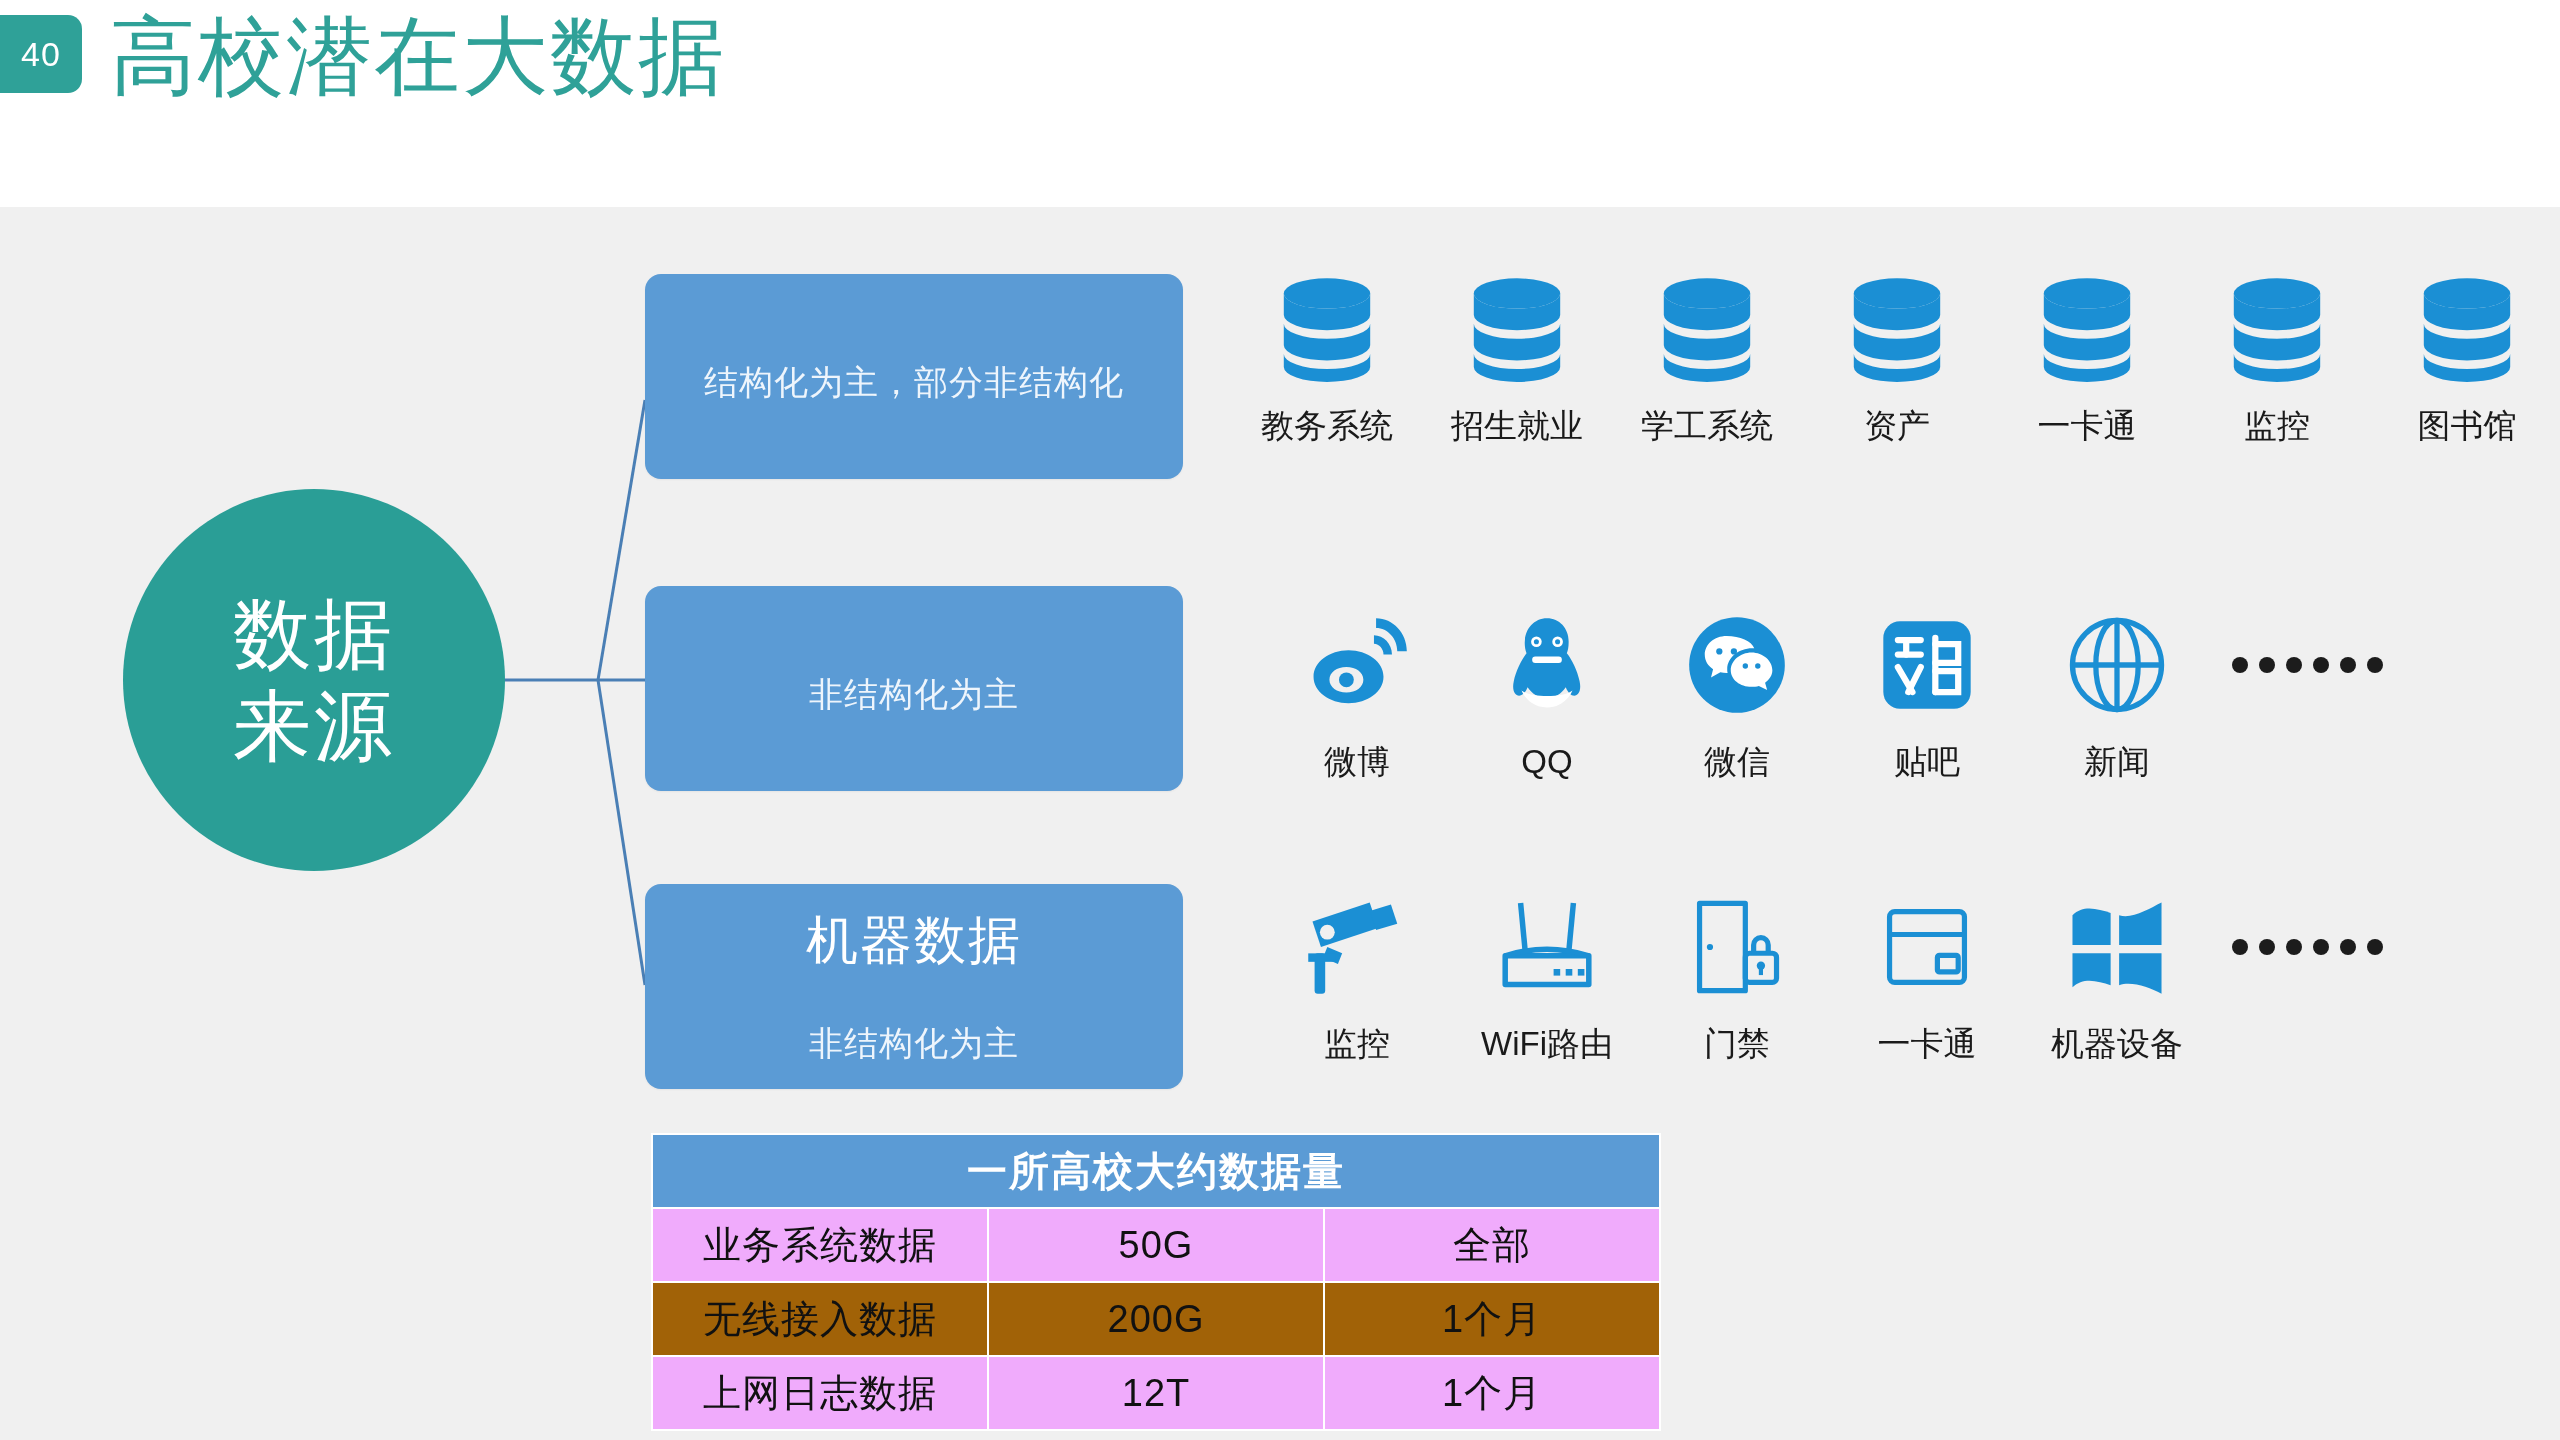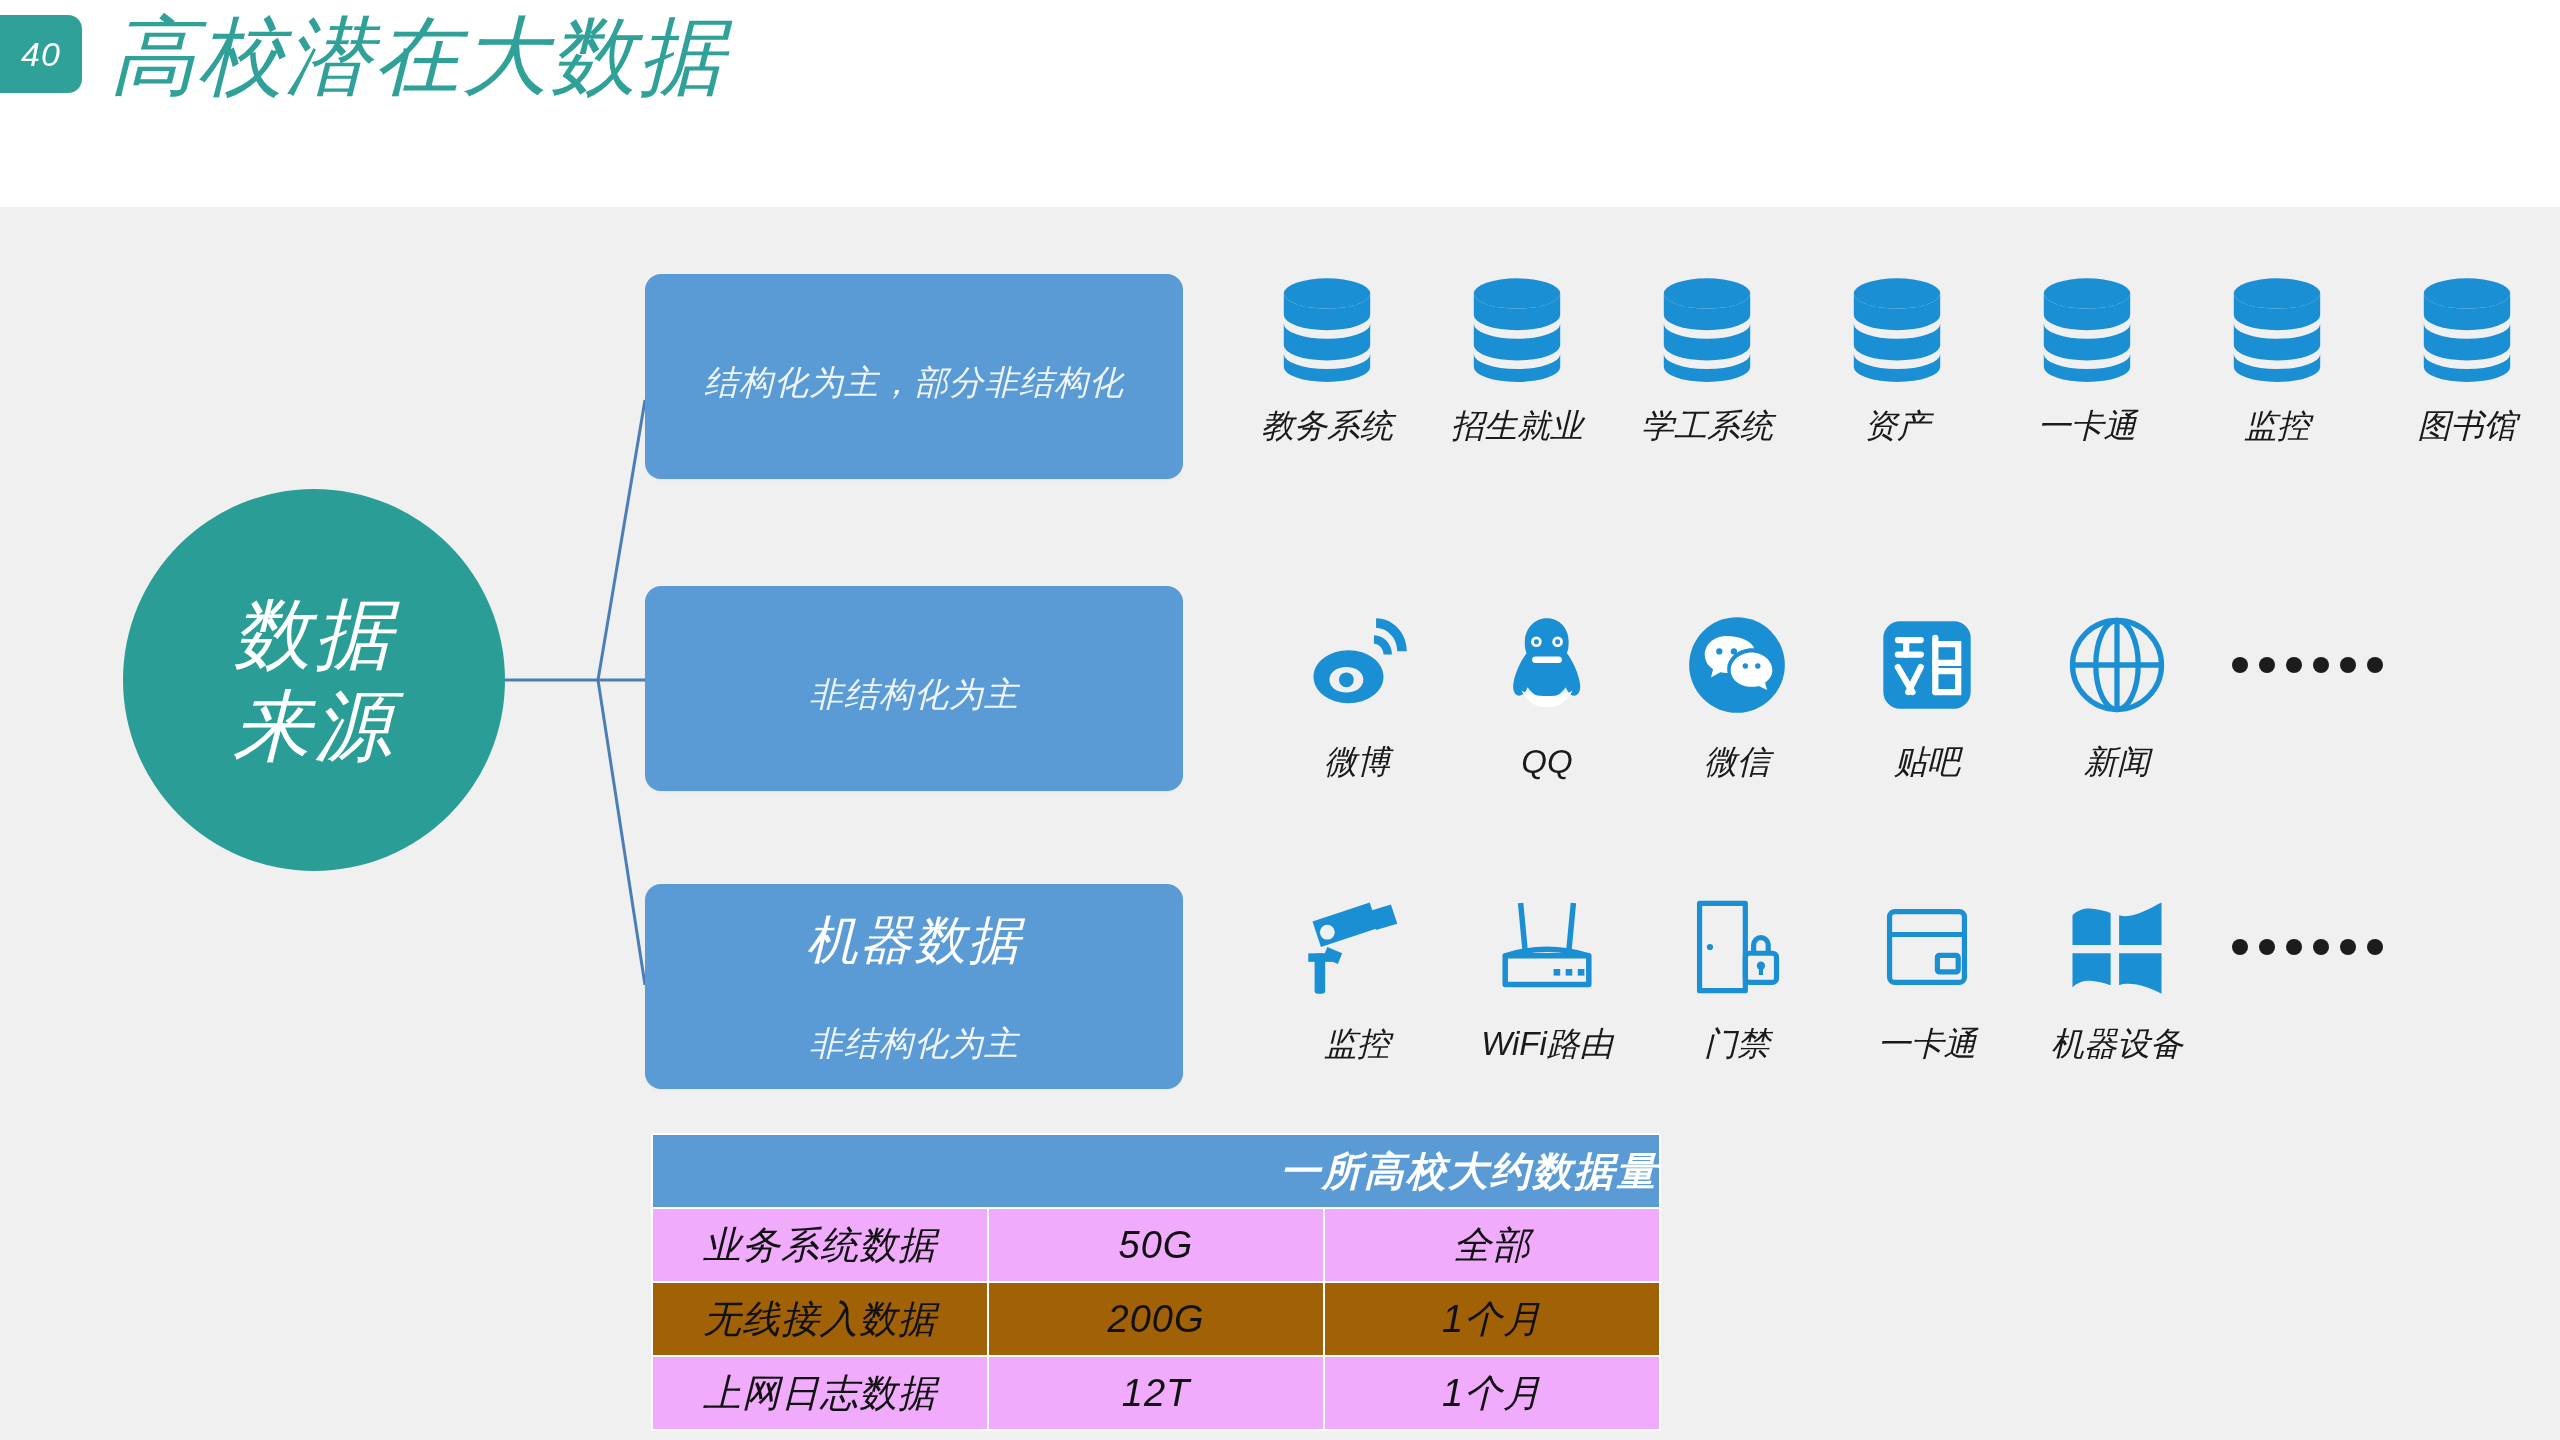--- a/index.html
+++ b/index.html
@@ -3,21 +3,21 @@
 <meta charset="utf-8">
 <style>
   html,body{margin:0;padding:0;}
   body{
     width:2560px;height:1440px;
     background:#ffffff;
     font-family:"Liberation Sans","DejaVu Sans",sans-serif;
     overflow:hidden;
     position:relative;
   }
-  .slide{position:absolute;inset:0;font-style:italic;}
+  .slide{position:absolute;inset:0;}
 
   
   .header{position:absolute;left:0;top:0;width:2560px;height:207px;background:#ffffff;}
   .page-badge{
     position:absolute;left:0;top:15px;width:82px;height:78px;
     background:#2fa198;border-radius:0 14px 14px 0;
     color:#ffffff;font-size:34px;display:flex;align-items:center;justify-content:center;
     letter-spacing:1px;
   }
   .slide-title{
@@ -72,21 +72,21 @@
   }
   .dots i{display:block;width:16px;height:16px;border-radius:50%;background:#1c1c1c;}
 
   
   .tbl{
     position:absolute;left:651px;top:1133px;width:1008px;
     border-collapse:collapse;table-layout:fixed;
   }
   .tbl th{
     background:#5b9bd5;color:#ffffff;font-size:40px;font-weight:bold;
-    height:70px;letter-spacing:2px;text-align:right;border:2px solid #ffffff;
+    height:70px;letter-spacing:2px;text-align:center;border:2px solid #ffffff;
   }
   .tbl td{
     height:70px;text-align:center;color:#111111;font-size:38px;letter-spacing:1px;
     border:2px solid #ffffff;background:#f0abfc;
   }
   .tbl tr.alt td{background:#a16207;}
   .tbl col.c1{width:336px;}
   .tbl col.c2{width:336px;}
   .tbl col.c3{width:336px;}
 </style>

